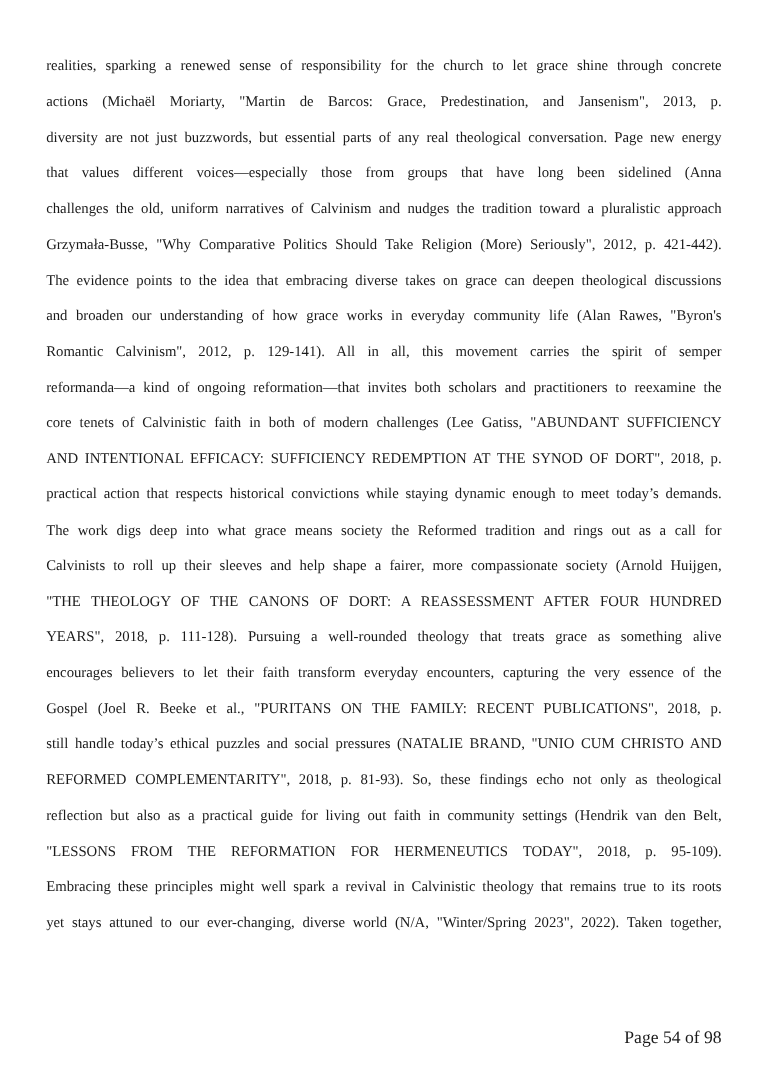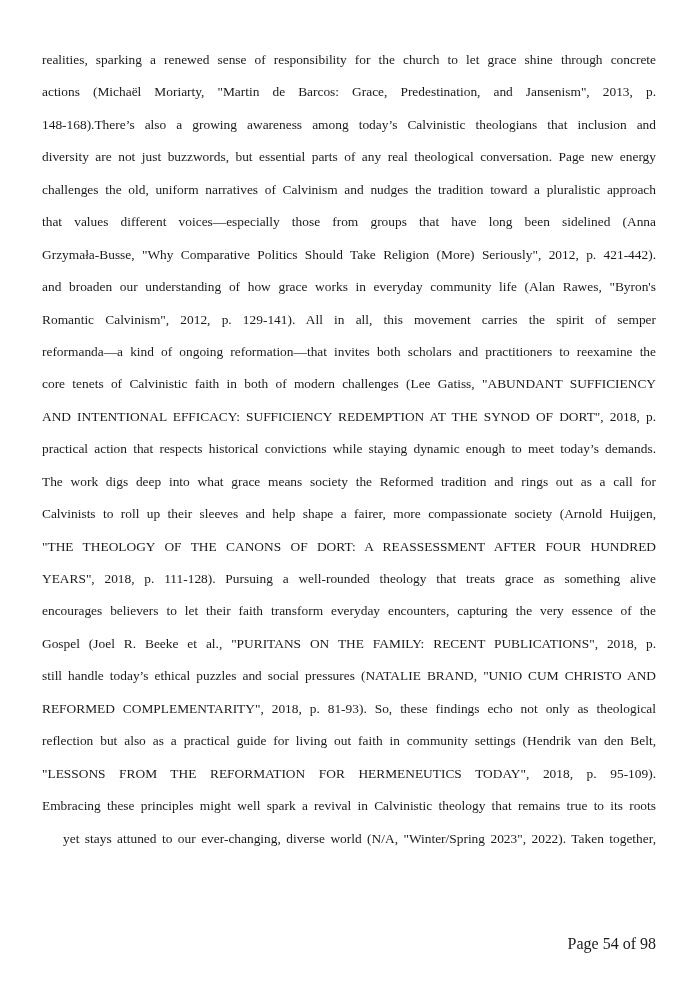--- a/index.html
+++ b/index.html
@@ -34,43 +34,42 @@
     .line {
       display: block;
       height: 32.45px;
       white-space: nowrap;
       text-align: justify;
       text-align-last: justify;
       overflow: hidden;
     }
     .line.last {
       text-align-last: justify;
-      margin-left: 21px;
     }
     .page-number {
       position: absolute;
       right: 43px;
       top: 935px;
       font-family: "Liberation Serif", "DejaVu Serif", serif;
       font-size: 16px;
       color: #1a1a1a;
     }
   </style>
 </head>
 <body>
 
 <div class="page">
   <div class="body-text">
     <span class="line">realities, sparking a renewed sense of responsibility for the church to let grace shine through concrete</span>
     <span class="line">actions (Michaël Moriarty, "Martin de Barcos: Grace, Predestination, and Jansenism", 2013, p.</span>
-    <span class="line">148-168).There’s also a growing awareness among today’s Calvinistic theologians that inclusion and</span>
     <span class="line">diversity are not just buzzwords, but essential parts of any real theological conversation. Page new energy</span>
+    <span class="line">that values different voices—especially those from groups that have long been sidelined (Anna</span>
     <span class="line">challenges the old, uniform narratives of Calvinism and nudges the tradition toward a pluralistic approach</span>
-    <span class="line">that values different voices—especially those from groups that have long been sidelined (Anna</span>
     <span class="line">Grzymała-Busse, "Why Comparative Politics Should Take Religion (More) Seriously", 2012, p. 421-442).</span>
+    <span class="line">The evidence points to the idea that embracing diverse takes on grace can deepen theological discussions</span>
     <span class="line">and broaden our understanding of how grace works in everyday community life (Alan Rawes, "Byron's</span>
     <span class="line">Romantic Calvinism", 2012, p. 129-141). All in all, this movement carries the spirit of semper</span>
     <span class="line">reformanda—a kind of ongoing reformation—that invites both scholars and practitioners to reexamine the</span>
     <span class="line">core tenets of Calvinistic faith in both of modern challenges (Lee Gatiss, "ABUNDANT SUFFICIENCY</span>
     <span class="line">AND INTENTIONAL EFFICACY: SUFFICIENCY REDEMPTION AT THE SYNOD OF DORT", 2018, p.</span>
     <span class="line">practical action that respects historical convictions while staying dynamic enough to meet today’s demands.</span>
     <span class="line">The work digs deep into what grace means society the Reformed tradition and rings out as a call for</span>
     <span class="line">Calvinists to roll up their sleeves and help shape a fairer, more compassionate society (Arnold Huijgen,</span>
     <span class="line">"THE THEOLOGY OF THE CANONS OF DORT: A REASSESSMENT AFTER FOUR HUNDRED</span>
     <span class="line">YEARS", 2018, p. 111-128). Pursuing a well-rounded theology that treats grace as something alive</span>

